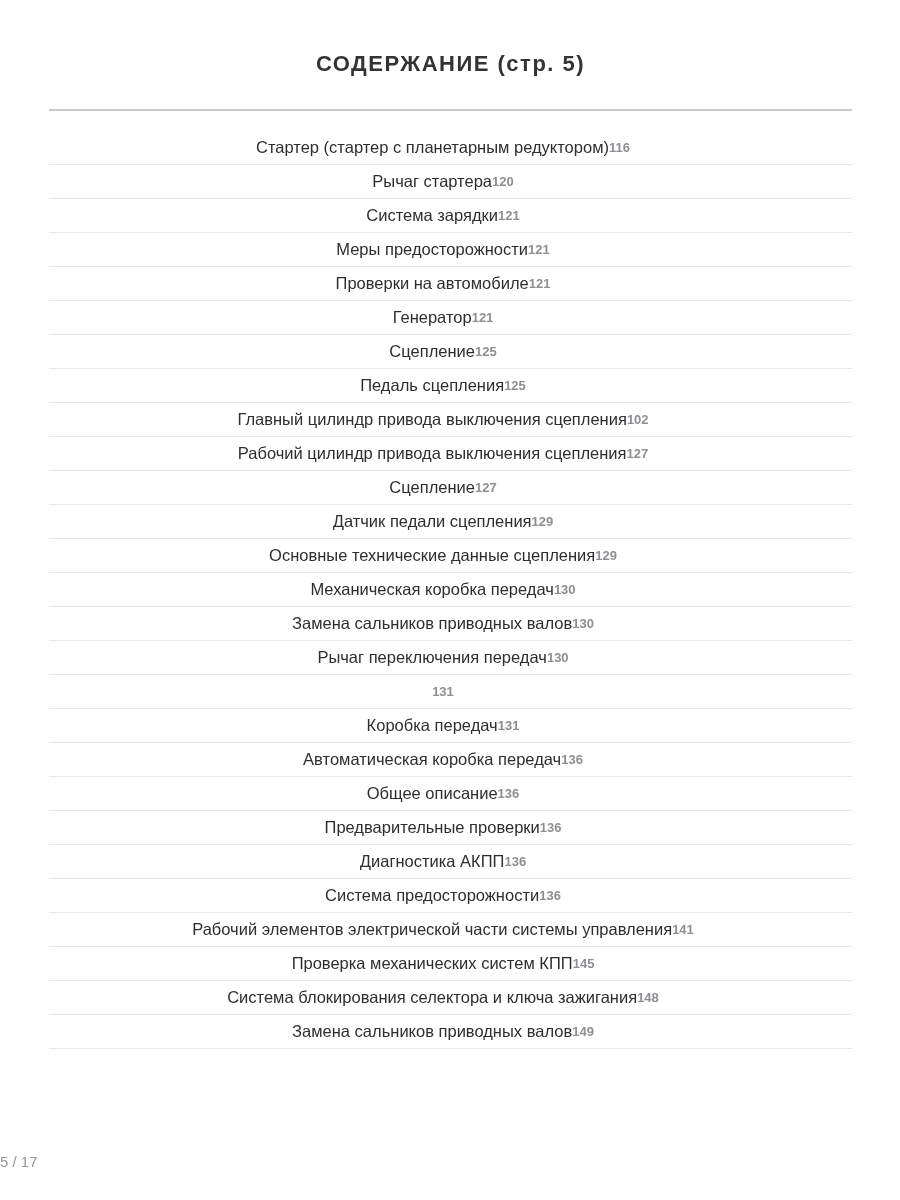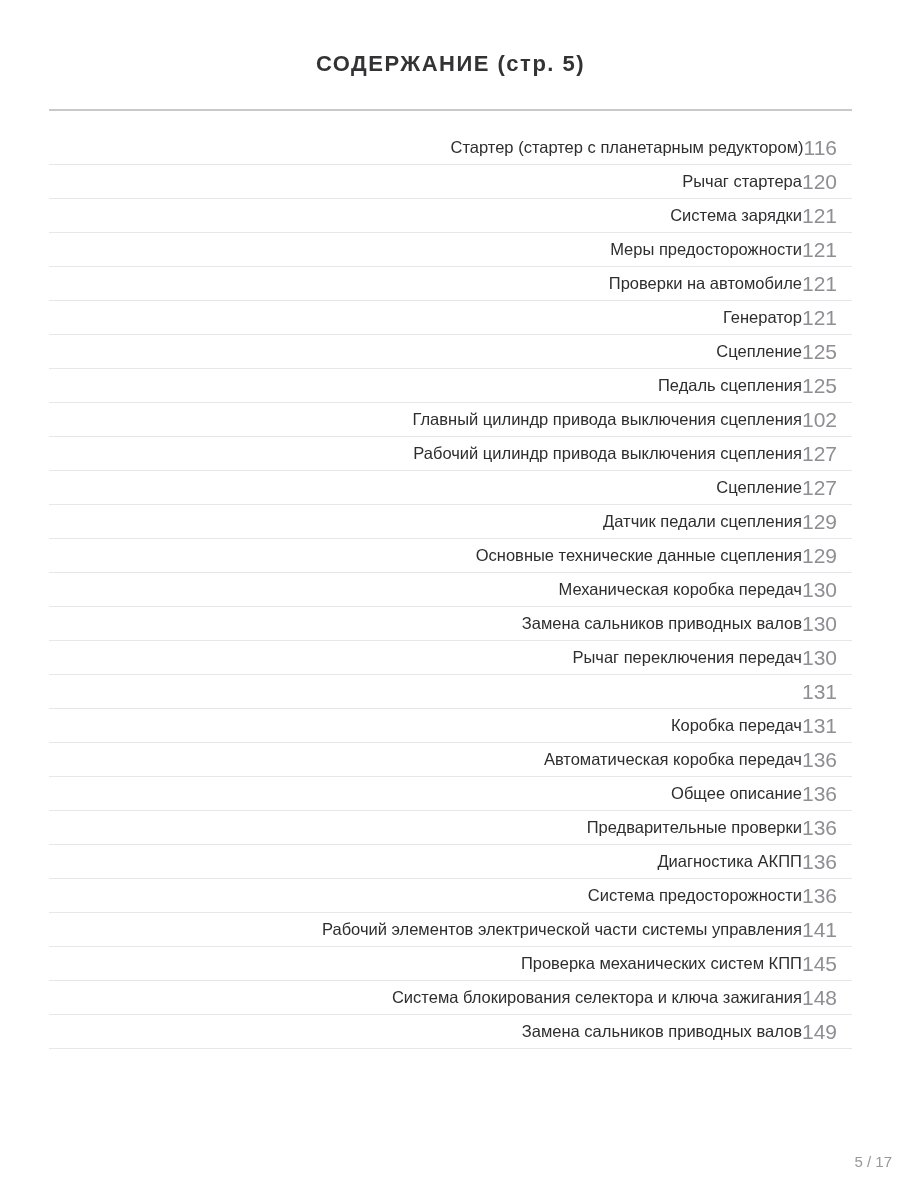--- a/index.html
+++ b/index.html
@@ -36,43 +36,44 @@
     margin-top: 31px;
     border-top: 2px solid #c9c9cc;
     height: 0;
   }
   .toc {
     margin-top: 20px;
   }
   .toc-row {
     display: flex;
     align-items: center;
-    justify-content: flex-end;
+    justify-content: center;
     height: 33px;
     border-bottom: 1px solid #e7e7e9;
     cursor: pointer;
   }
   .toc-label {
     font-size: 16.5px;
     color: #2e2e30;
     white-space: nowrap;
     overflow: hidden;
   }
   .toc-page {
-    font-size: 21px;
+    font-size: 13px;
     color: #8e8e93;
     padding-right: 15px;
     flex-shrink: 0;
+    font-weight: bold;
   }
   .footer {
     position: absolute;
     left: 0;
     right: 8px;
     top: 1141px;
-    text-align: right;
+    text-align: left;
     font-size: 15px;
     line-height: 18px;
     color: #97979c;
   }
 </style>
 </head>
 <body>
 
 <div class="page">
   <h1 class="title">СОДЕРЖАНИЕ (стр. 5)</h1>

